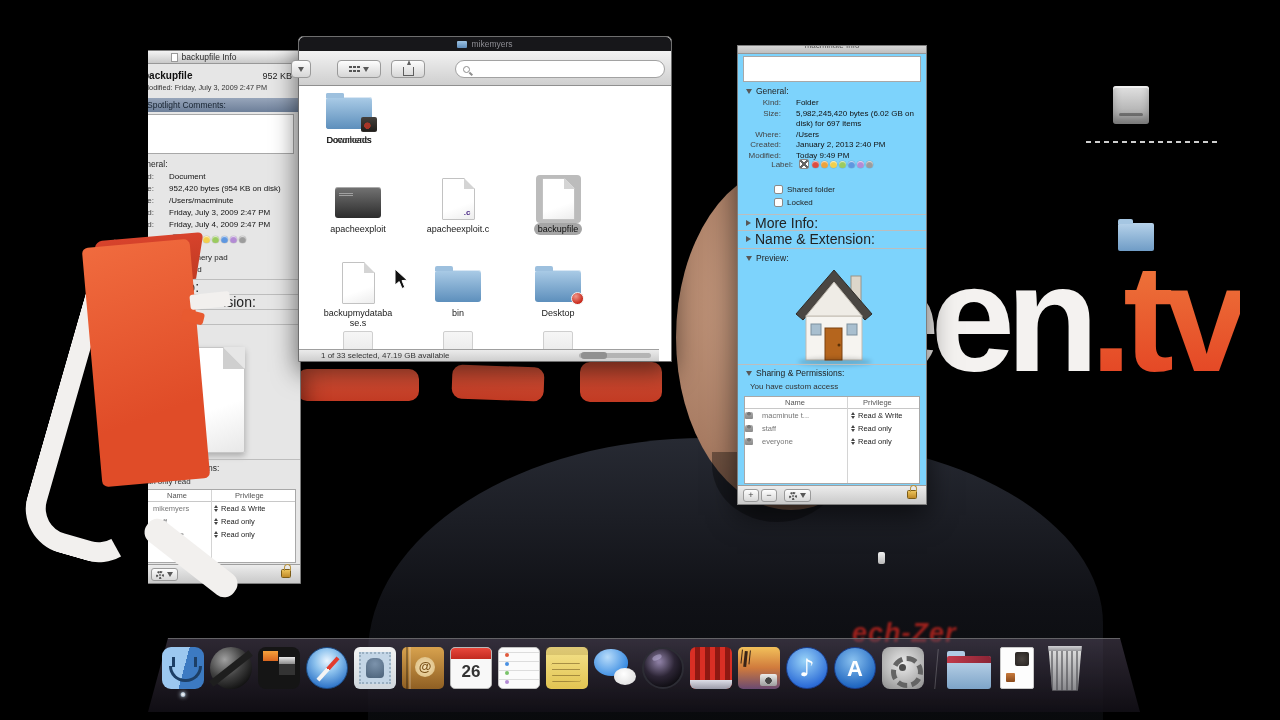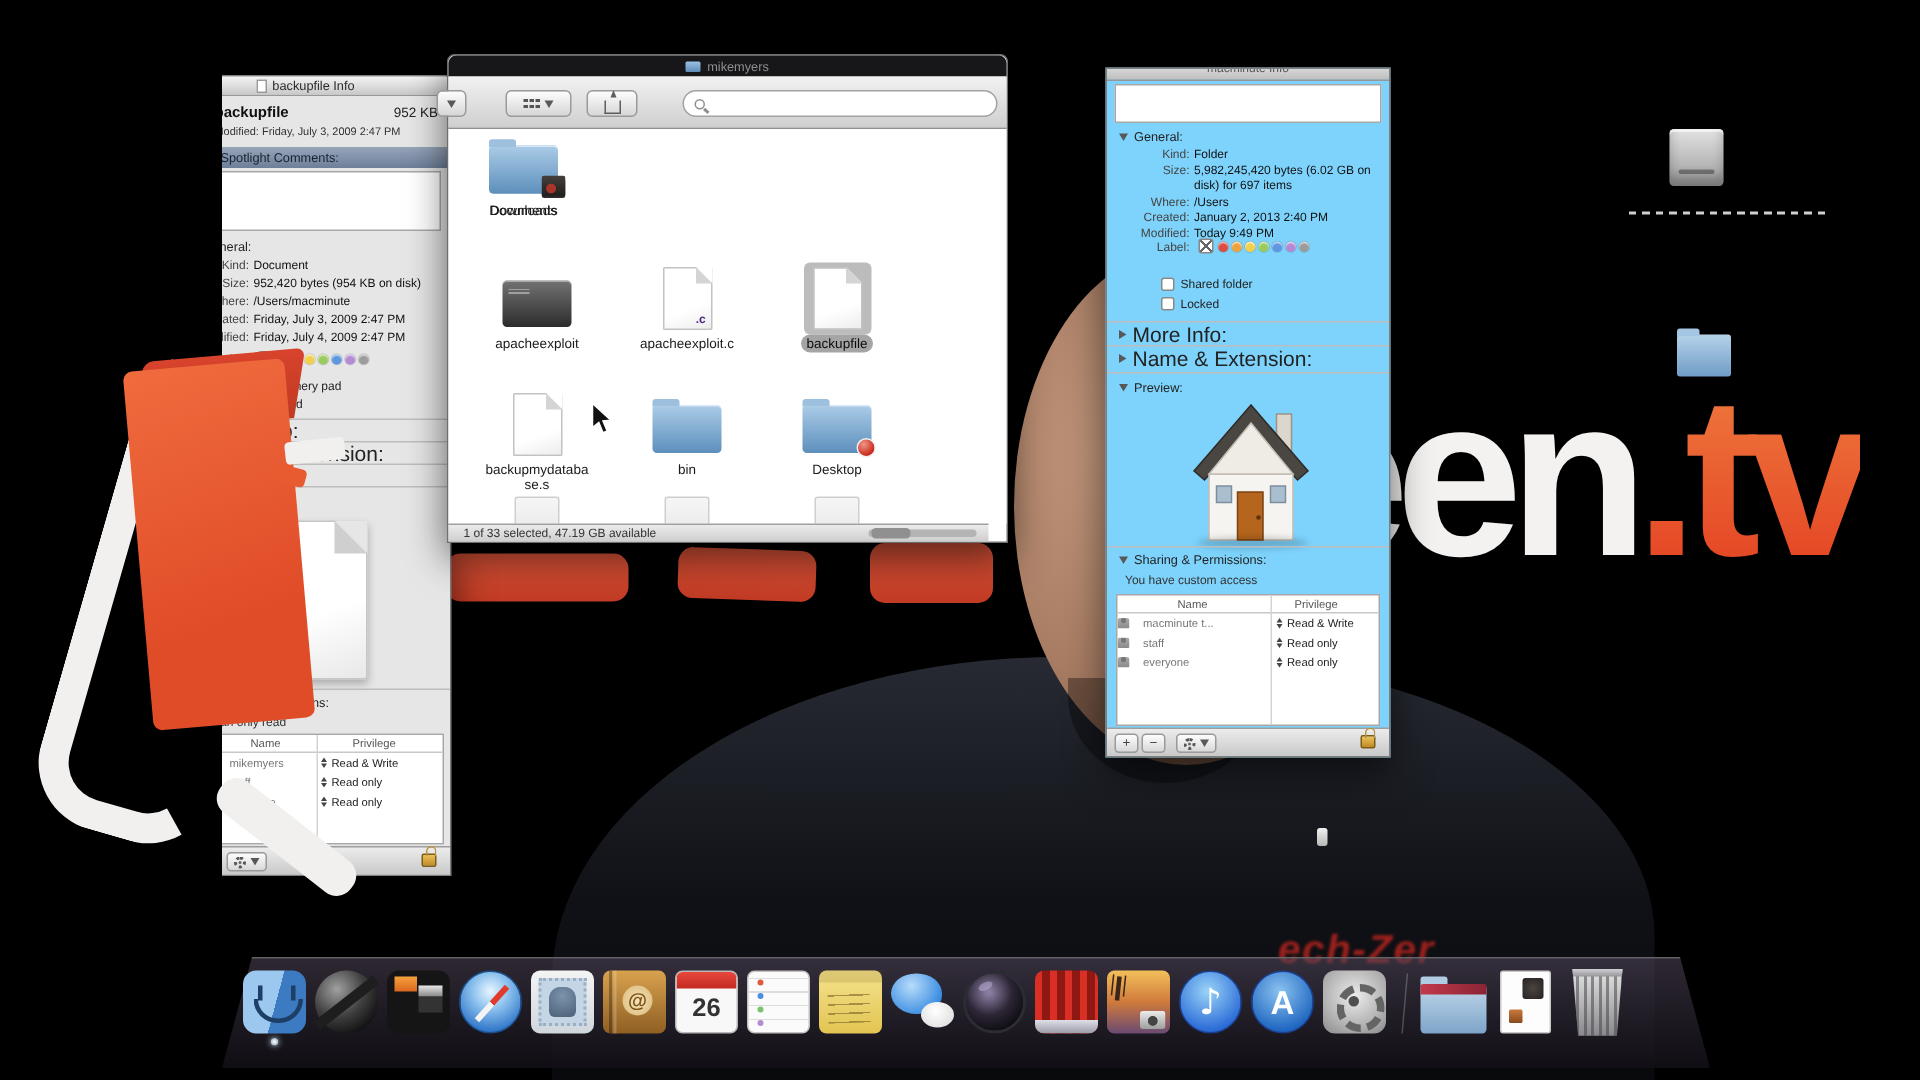--- a/index.html
+++ b/index.html
@@ -59,21 +59,21 @@
     background:#a5c6e2;}
 
   .left-mask{position:absolute;left:0;top:0;width:148px;height:636px;background:#000;z-index:14;}
 
   
   .winshadow{box-shadow:0 10px 26px rgba(0,0,0,.6);}
   .tri{width:0;height:0;display:inline-block;flex:0 0 auto;}
   .tri[data-dir="down"]{border-left:3.5px solid transparent;border-right:3.5px solid transparent;border-top:5px solid #585858;}
   .tri[data-dir="right"]{border-top:3.5px solid transparent;border-bottom:3.5px solid transparent;border-left:5px solid #585858;}
   .inf-row{display:flex;font-size:8px;line-height:12px;color:#111;}
-  .inf-label{color:#444;text-align:right;flex:0 0 auto;padding-right:3px;white-space:nowrap;}
+  .inf-label{color:#444;text-align:right;flex:0 0 auto;padding-right:15px;white-space:nowrap;}
   .inf-value{white-space:nowrap;}
   .cb-box{width:9px;height:9px;background:#fff;border:1px solid #8a8a8a;border-radius:2px;flex:0 0 auto;}
   .cb-row{display:flex;align-items:center;gap:4px;font-size:8px;color:#222;}
   .sec-row{border-top:1px solid #bdbdbd;display:flex;align-items:center;gap:4px;font-size:14px;color:#222;}
   .none-swatch{width:10px;height:10px;border:1px solid #888;border-radius:2px;flex:0 0 auto;
     background:linear-gradient(45deg,transparent 42%,#666 42% 58%,transparent 58%),
                linear-gradient(-45deg,transparent 42%,#666 42% 58%,transparent 58%),#fff;}
   .label-dot{width:7px;height:7px;border-radius:50%;display:inline-block;flex:0 0 auto;
     box-shadow:inset 0 1px 1px rgba(255,255,255,.7),0 0 0 .5px rgba(0,0,0,.15);}
   .perm-table{position:absolute;background:#fff;border:1px solid #a8a8a8;font-size:7.5px;}
@@ -192,21 +192,21 @@
   .fi[data-selected="true"][data-icon^="doc"] .fi-icon::before{border-top-color:#bcbcbc;}
   .fi[data-icon="exec"] .fi-icon{width:46px;height:31px;border-radius:3px;margin-top:6px;
     background:linear-gradient(#737373,#2c2c2c);box-shadow:inset 0 1px 0 rgba(255,255,255,.4);}
   .fi[data-icon="exec"] .fi-icon::before{content:"";position:absolute;left:4px;top:4px;width:14px;height:5px;
     background:repeating-linear-gradient(0deg,#a0a0a0 0 1px,transparent 1px 2.5px);}
   .fi-badge{position:absolute;right:3px;bottom:2px;font-size:8px;font-weight:bold;color:#4b2a86;}
   .fi-peek{position:absolute;width:30px;height:22px;background:linear-gradient(#f6f6f6,#ebebeb);
     border:1px solid #cfcfcf;border-radius:2px 2px 0 0;top:245px;}
   .peek1{left:44px;} .peek2{left:144px;} .peek3{left:244px;}
   .cw-status{position:absolute;left:0;right:12px;bottom:0;height:12px;border-top:1px solid #9f9f9f;
-    background:linear-gradient(#ebebeb,#cecece);font-size:8px;color:#333;line-height:11px;padding-left:10px;}
+    background:linear-gradient(#ebebeb,#cecece);font-size:8px;color:#333;line-height:11px;padding-left:22px;}
   .zoom-slider{position:absolute;right:8px;top:3px;width:72px;height:5px;border-radius:3px;background:#b4b4b4;}
   .zoom-thumb{position:absolute;left:2px;top:-1px;width:26px;height:7px;border-radius:3px;background:#909090;}
 
   
   .rw{position:absolute;left:737px;top:45px;width:190px;height:460px;z-index:12;background:#7dd3fc;
     border:1px solid #7e7e7e;}
   .rw-titlesliver{height:8px;background:linear-gradient(#d6d6d6,#bfbfbf);border-bottom:1px solid #979797;
     overflow:hidden;font-size:8px;color:#555;text-align:center;line-height:14px;margin-top:0;}
   .rw-titlesliver span{position:relative;top:-7px;}
   .rw-comments{position:absolute;left:5px;right:5px;top:10px;height:26px;background:#fff;border:1px solid #a8a8a8;}

